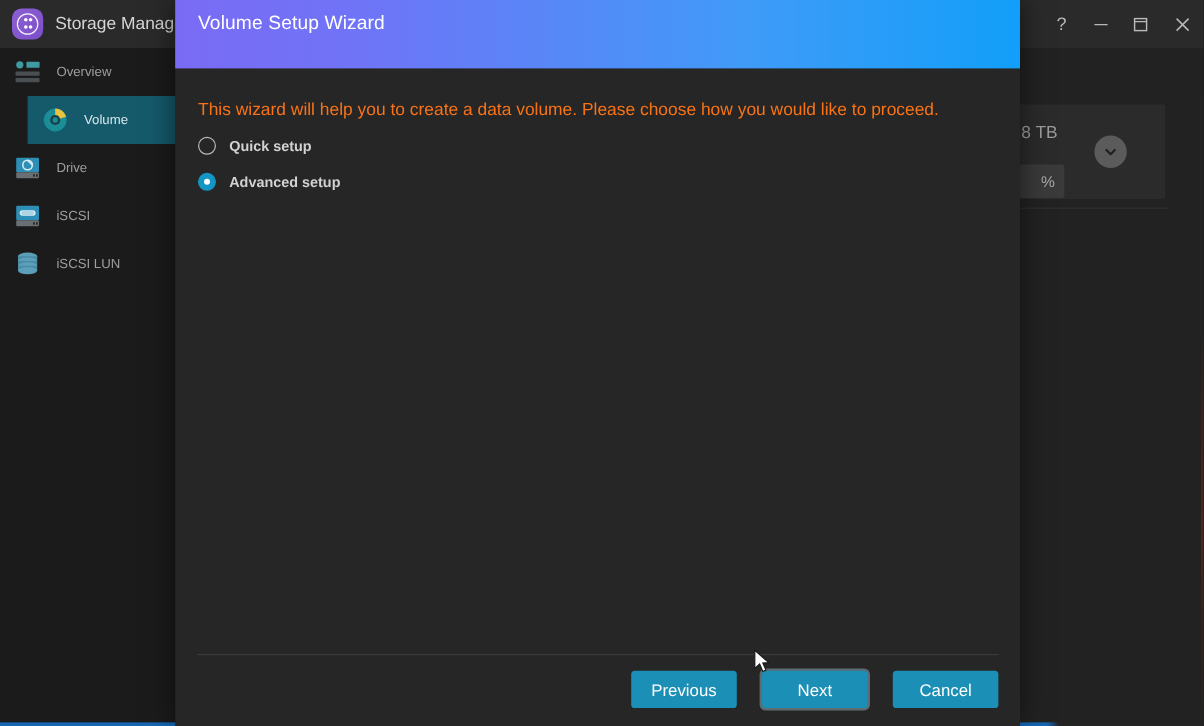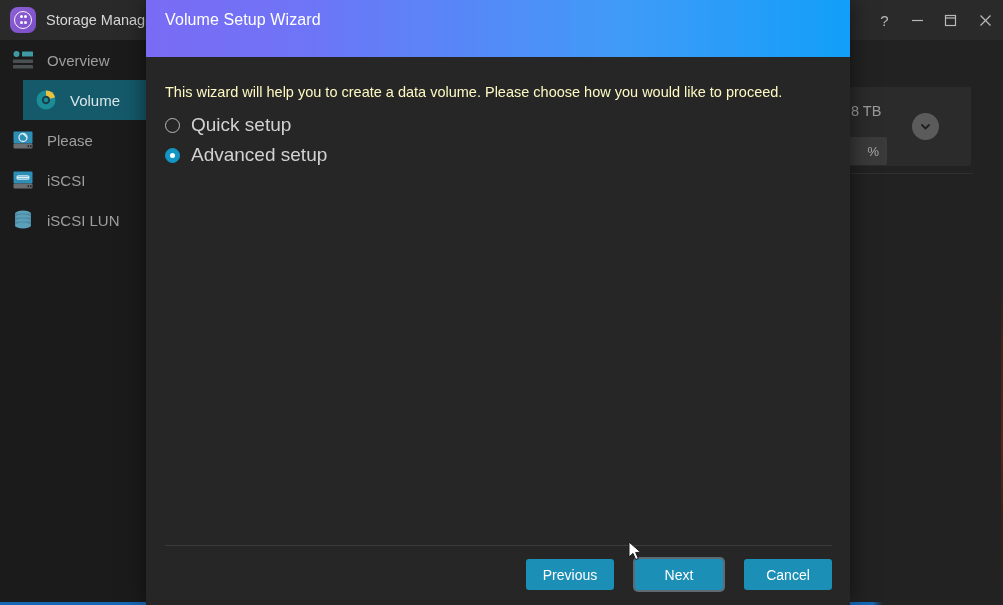--- a/index.html
+++ b/index.html
@@ -107,21 +107,21 @@
   .nav-item {
     height: 40px;
     display: flex;
     align-items: center;
     gap: 12px;
     padding-left: 11px;
     cursor: default;
   }
   .nav-item .label {
     color: #9e9e9e;
-    font-size: 15px;
+    font-size: 11px;
     white-space: nowrap;
     text-align: center;
   }
   .nav-item.active {
     background: #155a6b;
     margin-left: 23px;
   }
   .nav-item.active .label { color: #d8e6e9; }
   .nav-icon { width: 24px; height: 24px; flex: 0 0 auto; }
 
@@ -225,21 +225,21 @@
   }
   .dialog-body {
     flex: 1 1 auto;
     position: relative;
     padding: 0;
   }
   .dialog-desc {
     position: absolute;
     left: 19px;
     top: 27px;
-    color: #fef9c3;
+    color: #f97316;
     font-size: 14.5px;
     white-space: nowrap;
   }
   .radio-row {
     position: absolute;
     left: 19px;
     display: flex;
     align-items: center;
     gap: 11px;
     cursor: default;
@@ -265,22 +265,23 @@
     content: "";
     position: absolute;
     left: 50%; top: 50%;
     width: 5px; height: 5px;
     margin: -2.5px 0 0 -2.5px;
     border-radius: 50%;
     background: #ffffff;
   }
   .radio-label {
     color: #d2d2d2;
-    font-size: 19px;
+    font-size: 12px;
     white-space: nowrap;
+    font-weight: bold;
   }
 
   .dialog-footer {
     flex: 0 0 auto;
     height: 60px;
     position: relative;
   }
   .footer-divider {
     position: absolute;
     left: 19px;
@@ -388,21 +389,21 @@
 
       <div class="nav-item">
         <svg class="nav-icon" viewBox="0 0 24 24">
           <rect x="2.5" y="3.5" width="19" height="12" rx="1" fill="#2d8fb5"></rect>
           <circle cx="12" cy="9.5" r="4" fill="none" stroke="#d9edf5" stroke-width="1.3"></circle>
           <path d="M12 5.6 L16 9.5" stroke="#d9edf5" stroke-width="1.3" fill="none"></path>
           <rect x="2.5" y="15.5" width="19" height="5" rx="1" fill="#6b6f72"></rect>
           <rect x="16.5" y="17.2" width="1.6" height="2" fill="#2a2d30"></rect>
           <rect x="19" y="17.2" width="1.6" height="2" fill="#2a2d30"></rect>
         </svg>
-        <span class="label">Please</span>
+        <span class="label">Drive</span>
       </div>
 
       <div class="nav-item">
         <svg class="nav-icon" viewBox="0 0 24 24">
           <rect x="2.5" y="3.5" width="19" height="12" rx="1" fill="#2d8fb5"></rect>
           <rect x="6" y="7.8" width="12" height="3.4" rx="1.7" fill="none" stroke="#d9edf5" stroke-width="1.3"></rect>
           <line x1="6.5" y1="9.5" x2="17.5" y2="9.5" stroke="#d9edf5" stroke-width="1.1"></line>
           <rect x="2.5" y="15.5" width="19" height="5" rx="1" fill="#6b6f72"></rect>
           <rect x="16.5" y="17.2" width="1.6" height="2" fill="#2a2d30"></rect>
           <rect x="19" y="17.2" width="1.6" height="2" fill="#2a2d30"></rect>

